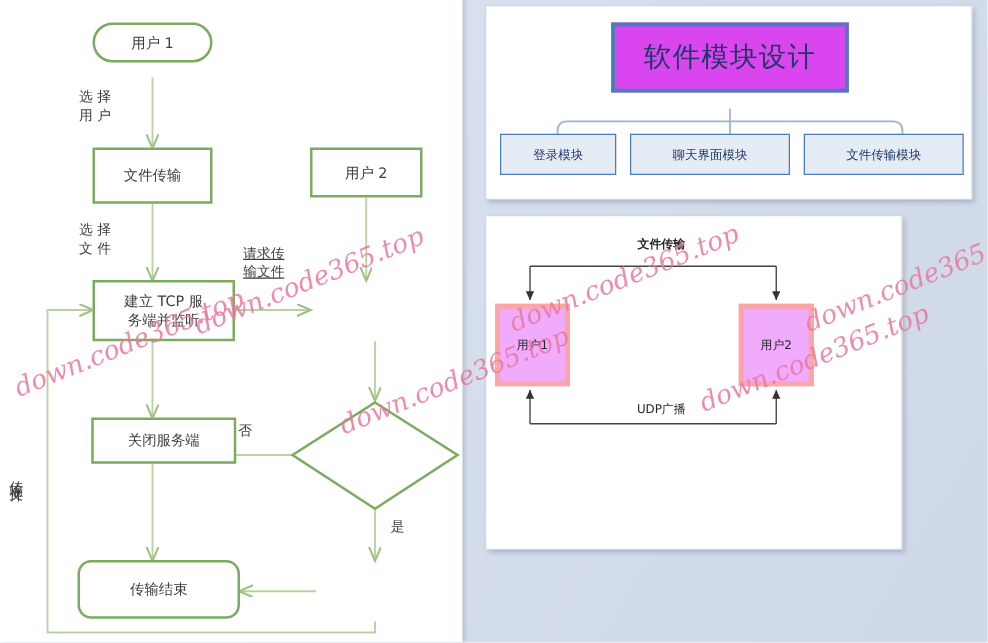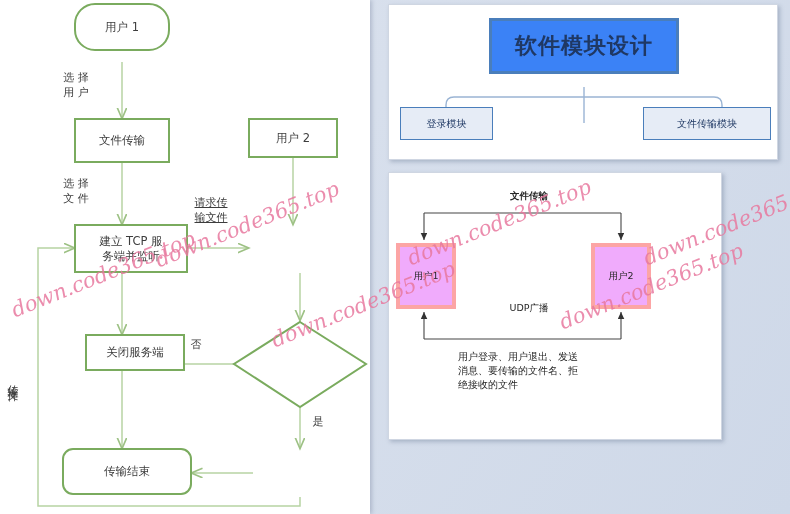--- a/index.html
+++ b/index.html
@@ -48,22 +48,22 @@
   #net-panel{left:388px;top:172px;width:334px;height:268px;}
 
   
   .mbox{
     position:absolute;box-sizing:border-box;
     display:flex;align-items:center;justify-content:center;
     text-align:center;color:#1f3864;
     font-family:"DejaVu Sans","Liberation Sans",sans-serif;
   }
   #mod-title{
-    border:3px solid #4a7ebb;background:#3b82f6;
-    font-size:22px;font-weight:bold;letter-spacing:1px;
+    border:3px solid #4a7ebb;background:#d946ef;
+    font-size:22px;font-weight:normal;letter-spacing:1px;
   }
   .mchild{border:1.5px solid #4a7ebb;background:#e6ecf6;font-size:10px;}
   #mod-svg{position:absolute;left:0;top:0;}
 
   
   #net-svg{position:absolute;left:0;top:0;}
   .nbox{
     position:absolute;box-sizing:border-box;border:4px solid #fca5a5;
     background:#f0abfc;display:flex;align-items:center;justify-content:center;
     color:#262626;font-size:9.5px;
@@ -114,28 +114,28 @@
         <path d="M248,364 L173,364"></path>
 
         <path d="M300,408 L300,448"></path>
 
         <path d="M253,473 L192,473"></path>
 
         <path d="M300,497 L300,506 L38,506 L38,248 L74,248"></path>
       </g>
     </svg>
 
-    <div class="fbox" style="left:74px;top:3px;width:96px;height:48px;border-radius:21px;">用户 1</div>
+    <div class="fbox" style="left:74px;top:18px;width:96px;height:32px;border-radius:21px;">用户 1</div>
 
     <div class="fbox" style="left:74px;top:118px;width:96px;height:45px;">文件传输</div>
 
     <div class="fbox" style="left:74px;top:224px;width:114px;height:49px;white-space:pre-line;">建立 TCP 服
 务端并监听</div>
 
-    <div class="fbox" style="left:73px;top:334px;width:100px;height:37px;margin-left:12px;">关闭服务端</div>
+    <div class="fbox" style="left:73px;top:334px;width:116px;height:37px;">关闭服务端</div>
 
     <div class="fbox round" style="left:62px;top:448px;width:130px;height:47px;">传输结束</div>
 
     <div class="fbox" style="left:248px;top:118px;width:90px;height:40px;">用户 2</div>
 
 
     <svg style="position:absolute;left:232px;top:320px;" width="136" height="90">
       <polygon points="68,2 134,44 68,87 2,44" fill="#ffffff" stroke="#7aab5e" stroke-width="2"></polygon>
     </svg>
 
@@ -162,20 +162,21 @@
         <path d="M195,82 L195,92"></path>
         <path d="M57,118 L57,100 Q57,92 65,92 L325,92 Q333,92 333,100 L333,118"></path>
         <path d="M195,92 L195,118"></path>
       </g>
     </svg>
 
     <div class="mbox" id="mod-title" style="left:100px;top:13px;width:190px;height:56px;">软件模块设计</div>
 
     <div class="mbox mchild" style="left:11px;top:102px;width:93px;height:33px;">登录模块</div>
 
+    <div class="mbox mchild" style="left:115px;top:102px;width:128px;height:33px;">聊天界面模块</div>
 
     <div class="mbox mchild" style="left:254px;top:102px;width:128px;height:33px;">文件传输模块</div>
   </div>
 
   <div class="rpanel" id="net-panel">
     <svg id="net-svg" width="334" height="268">
       <defs>
         <marker id="ablack" markerWidth="8" markerHeight="8" refX="6.4" refY="3" orient="auto" markerUnits="strokeWidth">
           <path d="M0,0 L6.5,3 L0,6 Z" fill="#333333"></path>
         </marker>
@@ -192,25 +193,22 @@
       </g>
     </svg>
 
     <div class="nlabel" style="left:0;top:16px;width:280px;font-weight:bold;">文件传输</div>
 
 
     <div class="nbox" style="left:7px;top:70px;width:60px;height:66px;">用户1</div>
 
     <div class="nbox" style="left:202px;top:70px;width:60px;height:66px;">用户2</div>
 
-    <div class="nlabel" style="left:0;top:128px;width:280px;">UDP广播</div>
-
-    <div class="ncaption" style="left:69px;top:177px;width:210px;">用户登录、用户退出、发送
-消息、要传输的文件名、拒
-绝接收的文件</div>
+    <div class="nlabel" style="left:0;top:148px;width:280px;">UDP广播</div>
+
   </div>
 
   <div id="wm-layer">
       <div class="wm" style="left: 8px; top: 300px; transform: rotate(-22deg);">down.code365.top</div>
       <div class="wm" style="left: 152px; top: 250px; transform: rotate(-22deg);">down.code365.top</div>
       <div class="wm" style="left: 268px; top: 330px; transform: rotate(-22deg);">down.code365.top</div>
       <div class="wm" style="left: 404px; top: 248px; transform: rotate(-22deg);">down.code365.top</div>
       <div class="wm" style="left: 556px; top: 312px; transform: rotate(-22deg);">down.code365.top</div>
       <div class="wm" style="left: 640px; top: 248px; transform: rotate(-22deg);">down.code365.top</div>
     </div>

